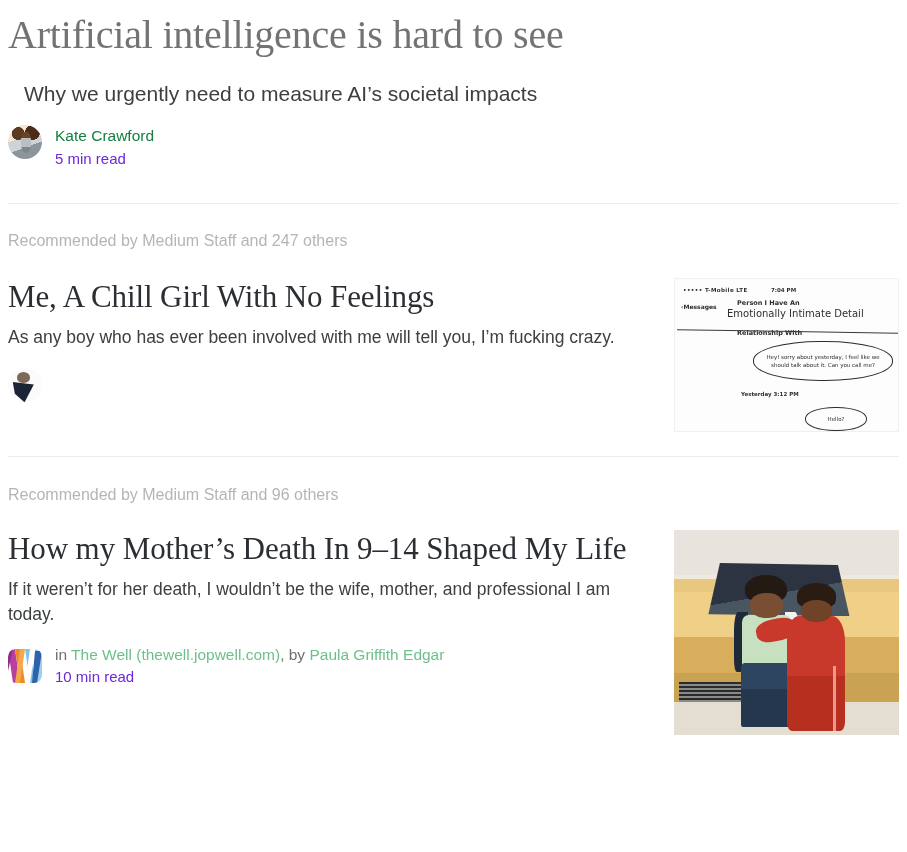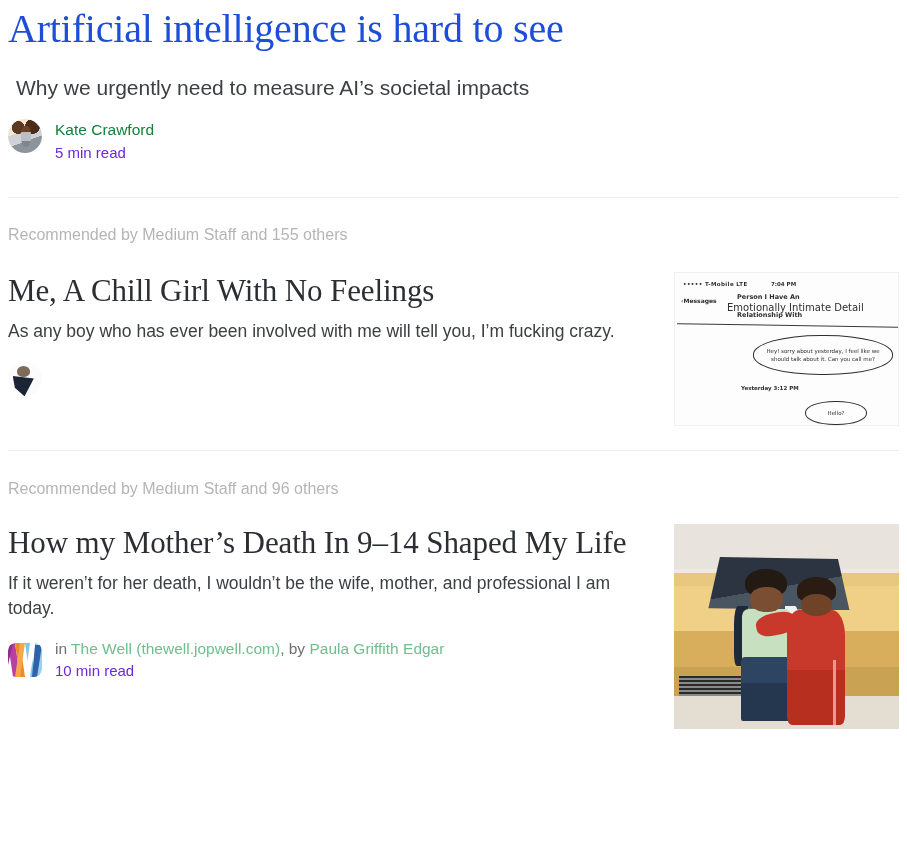--- a/index.html
+++ b/index.html
@@ -11,26 +11,26 @@
     -webkit-font-smoothing:antialiased;
     overflow:hidden;
   }
   .page { width:907px; height:852px; position:relative; }
 
   
   .hero { padding:0 8px; }
   .hero-title {
     font-family:"Liberation Serif", "DejaVu Serif", serif;
     font-size:40px; line-height:1.15; font-weight:400;
-    color:#1d4ed8; letter-spacing:-0.2px;
-    margin:0; padding-top:6px;
+    color:#737373; letter-spacing:-0.2px;
+    margin:0; padding-top:12px;
   }
   .hero-sub {
     font-size:21px; line-height:1.3; font-weight:400;
-    color:#3c4043; margin:22px 0 0 8px;
+    color:#3c4043; margin:22px 0 0 16px;
   }
 
   
   .byline { display:flex; align-items:flex-start; margin-top:18px; }
   .byline-text { margin-left:13px; padding-top:1px; }
   .author-link {
     display:block; font-size:15.5px; line-height:1.25;
     color:#15803d; font-weight:400; text-decoration:none; cursor:pointer;
   }
   .read-time { display:block; font-size:15px; line-height:1.5; color:#6d28d9; margin-top:2px; }
@@ -78,21 +78,21 @@
 
   
   .thumb-note { width:225px; height:154px; border:1px solid #f0f0f0; background:#fdfdfd; }
   .note-ink { position:absolute; font-family:"DejaVu Sans", sans-serif; color:#2e2e2e; white-space:nowrap; }
   .note-status { top:8px; left:8px; font-size:5.5px; letter-spacing:.4px; font-weight:700; }
   .note-time { top:8px; left:96px; font-size:5.5px; font-weight:700; }
   .note-bat { top:9px; right:34px; width:8px; height:5px; background:#2e2e2e; border-radius:1px; }
   .note-back { top:24px; left:6px; font-size:6px; font-weight:700; }
   .note-hdr1 { top:20px; left:62px; font-size:6.5px; font-weight:700; }
   .note-hdr2 { top:29px; left:52px; font-size:10px; font-weight:400; }
-  .note-hdr3 { top:38px; left:62px; font-size:6.5px; font-weight:700; }
+  .note-hdr3 { top:50px; left:62px; font-size:6.5px; font-weight:700; }
   .note-rule { position:absolute; top:52px; left:2px; width:223px; height:1px; background:#3a3a3a; transform:rotate(0.9deg); }
   .bubble {
     position:absolute; border:1.4px solid #2e2e2e; border-radius:48%;
     font-family:"DejaVu Sans", sans-serif; color:#2e2e2e;
     display:flex; align-items:center; justify-content:center; text-align:center;
     font-size:5.5px; line-height:1.55; padding:3px 6px;
   }
   .bub1 { top:62px; left:78px; width:140px; height:40px; }
   .bub2 { top:128px; left:130px; width:62px; height:24px; }
   .bub3 { top:172px; left:110px; width:105px; height:28px; }
@@ -149,21 +149,21 @@
         <span class="read-time">5 min read</span>
       </div>
     </div>
   </div>
 
   <div style="height:33px"></div>
   <div class="divider"></div>
   <div style="height:28px"></div>
 
   <div class="rec">
-    <div class="rec-meta">Recommended by Medium Staff and 155 others</div>
+    <div class="rec-meta">Recommended by Medium Staff and 247 others</div>
     <div style="height:28px"></div>
     <div class="rec-body">
       <div class="rec-text">
         <h2 class="rec-title">Me, A Chill Girl With No Feelings</h2>
         <p class="rec-excerpt">As any boy who has ever been involved with me will tell you, I’m fucking crazy.</p>
 
         <div class="byline">
           <div class="avatar av-gabbi"></div>
         </div>
       </div>

